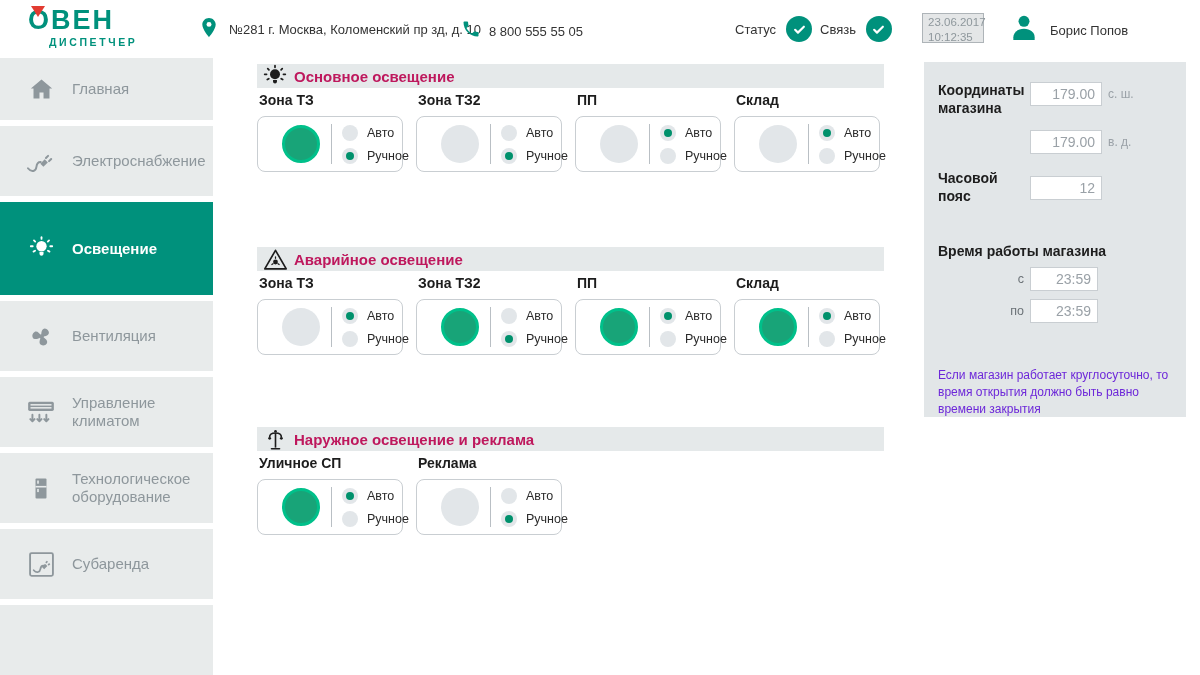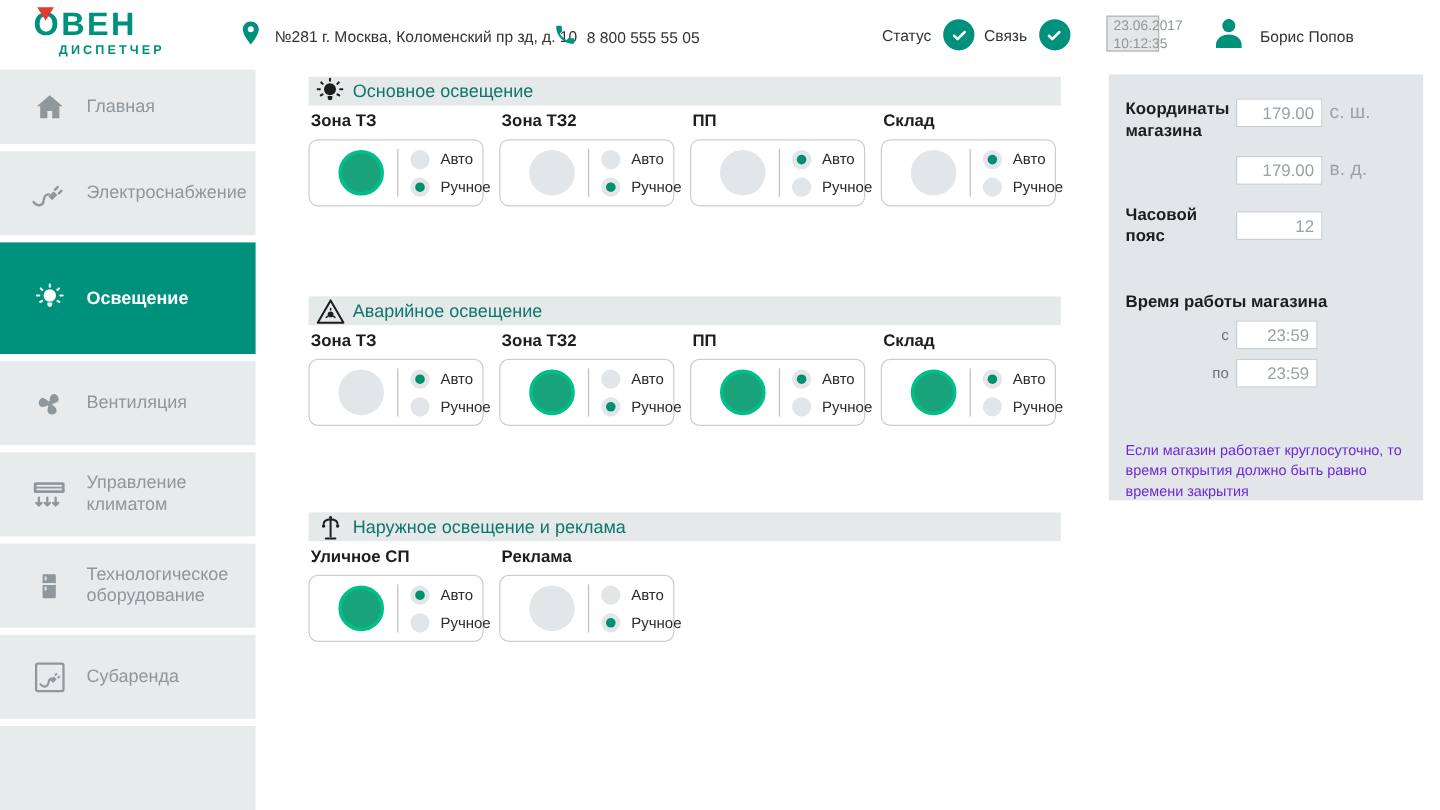--- a/index.html
+++ b/index.html
@@ -11,37 +11,37 @@
   
   .header{position:absolute;left:0;top:0;width:1200px;height:58px;background:#fff;}
   .logo{position:absolute;left:28px;top:7px;cursor:pointer}
   .brand{position:relative;font-size:27px;font-weight:800;color:#00917c;letter-spacing:2px;line-height:1}
   .brand .tri{position:absolute;left:3px;top:-1px;width:0;height:0;
     border-left:7px solid transparent;border-right:7px solid transparent;border-top:11px solid #e23b31}
   .logo-sub{font-size:10.5px;font-weight:bold;color:#00917c;letter-spacing:2.6px;margin-top:2px;padding-left:21px}
   .h-abs{position:absolute;display:flex;align-items:center}
   .h-text{font-size:13px;color:#333}
   .check-badge{width:26px;height:26px;border-radius:50%;background:#00917c;display:flex;align-items:center;justify-content:center}
-  .dt-box{position:absolute;left:922px;top:13px;width:44px;height:30px;background:#e4e6e7;border:1px solid #aeb4b8;
+  .dt-box{position:absolute;left:922px;top:13px;width:62px;height:30px;background:#e4e6e7;border:1px solid #aeb4b8;
     font-size:11.5px;color:#8e979c;line-height:1.3;padding:1px 5px;box-sizing:border-box;white-space:nowrap}
   
   .sidebar{position:absolute;left:0;top:58px;width:213px;height:617px;display:flex;flex-direction:column;gap:6px;background:#fff}
   .side-item{background:#e8ebeb;height:70px;flex:none;display:flex;align-items:center;cursor:pointer;color:#8e979c}
   .side-item.first{height:62px}
   .side-item .s-icon{width:34px;margin-left:24px;display:flex;align-items:center;justify-content:center;flex:none}
   .side-item .s-label{font-size:15px;margin-left:14px;line-height:1.2;max-width:140px}
   .side-item.active{background:#00917c;color:#ffffff;height:93px}
   .side-item.active .s-label{font-weight:bold}
   .side-filler{background:#e8ebeb;flex:1}
   
   .section{position:absolute;left:257px;width:627px}
   .sec0{top:64px}.sec1{top:247px}.sec2{top:427px}
   .sec-bar{height:24px;background:#e5e9ea;display:flex;align-items:center;padding-left:5px;box-sizing:border-box}
   .sec-icon{width:26px;display:flex;align-items:center;justify-content:center;flex:none}
-  .sec-title{font-size:15px;font-weight:normal;margin-left:6px;color:#0f766e}
+  .sec-title{font-size:15px;font-weight:bold;margin-left:6px;color:#be185d}
   .zones{display:flex;gap:13px;margin-top:4px}
   .zone{width:146px;flex:none}
   .zone-name{font-size:14px;font-weight:bold;height:17px;margin-left:2px}
   .card{margin-top:7px;height:56px;background:#fff;border:1px solid #c9ced2;border-radius:8px;
     display:flex;align-items:center;box-sizing:border-box;padding-left:24px}
   .lamp{width:38px;height:38px;border-radius:50%;background:#e2e6e9;box-sizing:border-box;flex:none}
   .lamp.on{background:#18a478;border:3px solid #00c08a}
   .vline{width:1px;height:40px;background:#b9bfc4;margin-left:11px;flex:none}
   .radios{display:flex;flex-direction:column;gap:7px;margin-left:10px}
   .r-row{display:flex;align-items:center;gap:9px;cursor:pointer}
@@ -50,21 +50,21 @@
   .r-label{font-size:12.5px;color:#2b2b2b}
   
   .panel{position:absolute;left:924px;top:62px;width:262px;height:355px;background:#e2e6e8;box-sizing:border-box;padding:20px 14px 0 14px}
   .p-label{font-size:14px;font-weight:bold;line-height:1.25;color:#1d1d1d}
   .coords-row{display:flex}
   .coords-row .p-label{width:92px;flex:none}
   .coord-inputs{display:flex;flex-direction:column;gap:24px}
   .inp-row{display:flex;align-items:center}
   .pinput{width:72px;height:24px;border:1px solid #c9ced2;background:#fff;text-align:right;padding:0 6px;
     font-family:"Liberation Sans",sans-serif;font-size:14px;color:#9aa1a7;box-sizing:border-box;outline:none}
-  .unit{font-size:16px;color:#9aa1a7;margin-left:6px;white-space:nowrap}
+  .unit{font-size:12px;color:#9aa1a7;margin-left:6px;white-space:nowrap}
   .tz-row{display:flex;align-items:center;margin-top:16px}
   .tz-row .p-label{width:92px;flex:none}
   .hours-title{font-size:14px;font-weight:bold;margin-top:38px}
   .time-row{display:flex;align-items:center;margin-top:8px}
   .t-label{width:86px;text-align:right;margin-right:6px;font-size:12.5px;color:#6b7277}
   .tinput{width:68px}
   .note{margin-top:44px;font-size:12px;color:#6d28d9;line-height:1.4;width:232px}
 </style>
 </head>
 <body>

